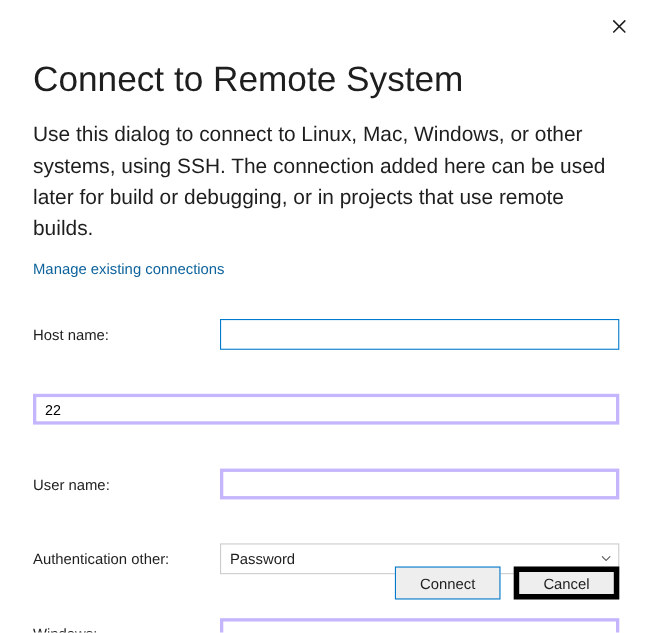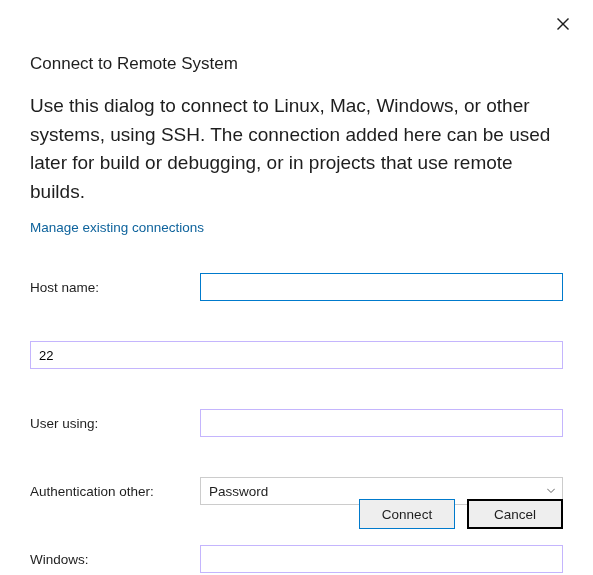--- a/index.html
+++ b/index.html
@@ -32,21 +32,21 @@
       align-items: center;
       justify-content: center;
       background: transparent;
       border: none;
     }
     .close-btn svg {
       width: 12px;
       height: 12px;
     }
     .title {
-      font-size: 17px;
+      font-size: 32px;
       font-weight: 300;
       color: #1e1e1e;
       margin-top: 30px;
       margin-bottom: 18px;
     }
     .description {
       font-size: 19px;
       color: #1e1e1e;
       line-height: 1.5;
       margin-bottom: 14px;
@@ -70,21 +70,21 @@
     }
     .form-label {
       width: 170px;
       font-size: 13.5px;
       color: #1e1e1e;
       flex-shrink: 0;
     }
     .text-input {
       flex: 1;
       height: 28px;
-      border: 1px solid #c4b5fd;
+      border: 3px solid #c4b5fd;
       padding: 0 8px;
       font-size: 13px;
       font-family: inherit;
       outline: none;
       background: #fff;
     }
     .text-input.focused {
       border: 1px solid #007acc;
     }
     .select-wrap {
@@ -106,30 +106,30 @@
     }
     .select-caret {
       position: absolute;
       right: 8px;
       top: 50%;
       transform: translateY(-50%);
       pointer-events: none;
     }
     .button-row {
       position: absolute;
-      bottom: 46px;
+      bottom: 30px;
       right: 30px;
       display: flex;
       gap: 12px;
       border-radius: 12px;
     }
     .btn {
       min-width: 96px;
       height: 30px;
-      border: 2px solid #000000;
+      border: 5px solid #000000;
       background: #eeeeee;
       font-size: 13.5px;
       font-family: inherit;
       cursor: pointer;
       color: #1e1e1e;
       display: flex;
       align-items: center;
       justify-content: center;
     }
     .btn.primary {
@@ -159,21 +159,21 @@
     <div class="form-row">
       <label class="form-label">Host name:</label>
       <input type="text" class="text-input focused" value="" style="">
     </div>
 
     <div class="form-row">
       <input type="text" class="text-input" value="22" style="">
     </div>
 
     <div class="form-row">
-      <label class="form-label">User using:</label>
+      <label class="form-label">User name:</label>
       <input type="text" class="text-input" value="" style="">
     </div>
 
     <div class="form-row">
       <label class="form-label">Authentication other:</label>
       <div class="select-wrap">
         <div class="select-input">
           <span>Password</span>
         </div>
         <svg class="select-caret" width="8" height="5" viewBox="0 0 8 5">

